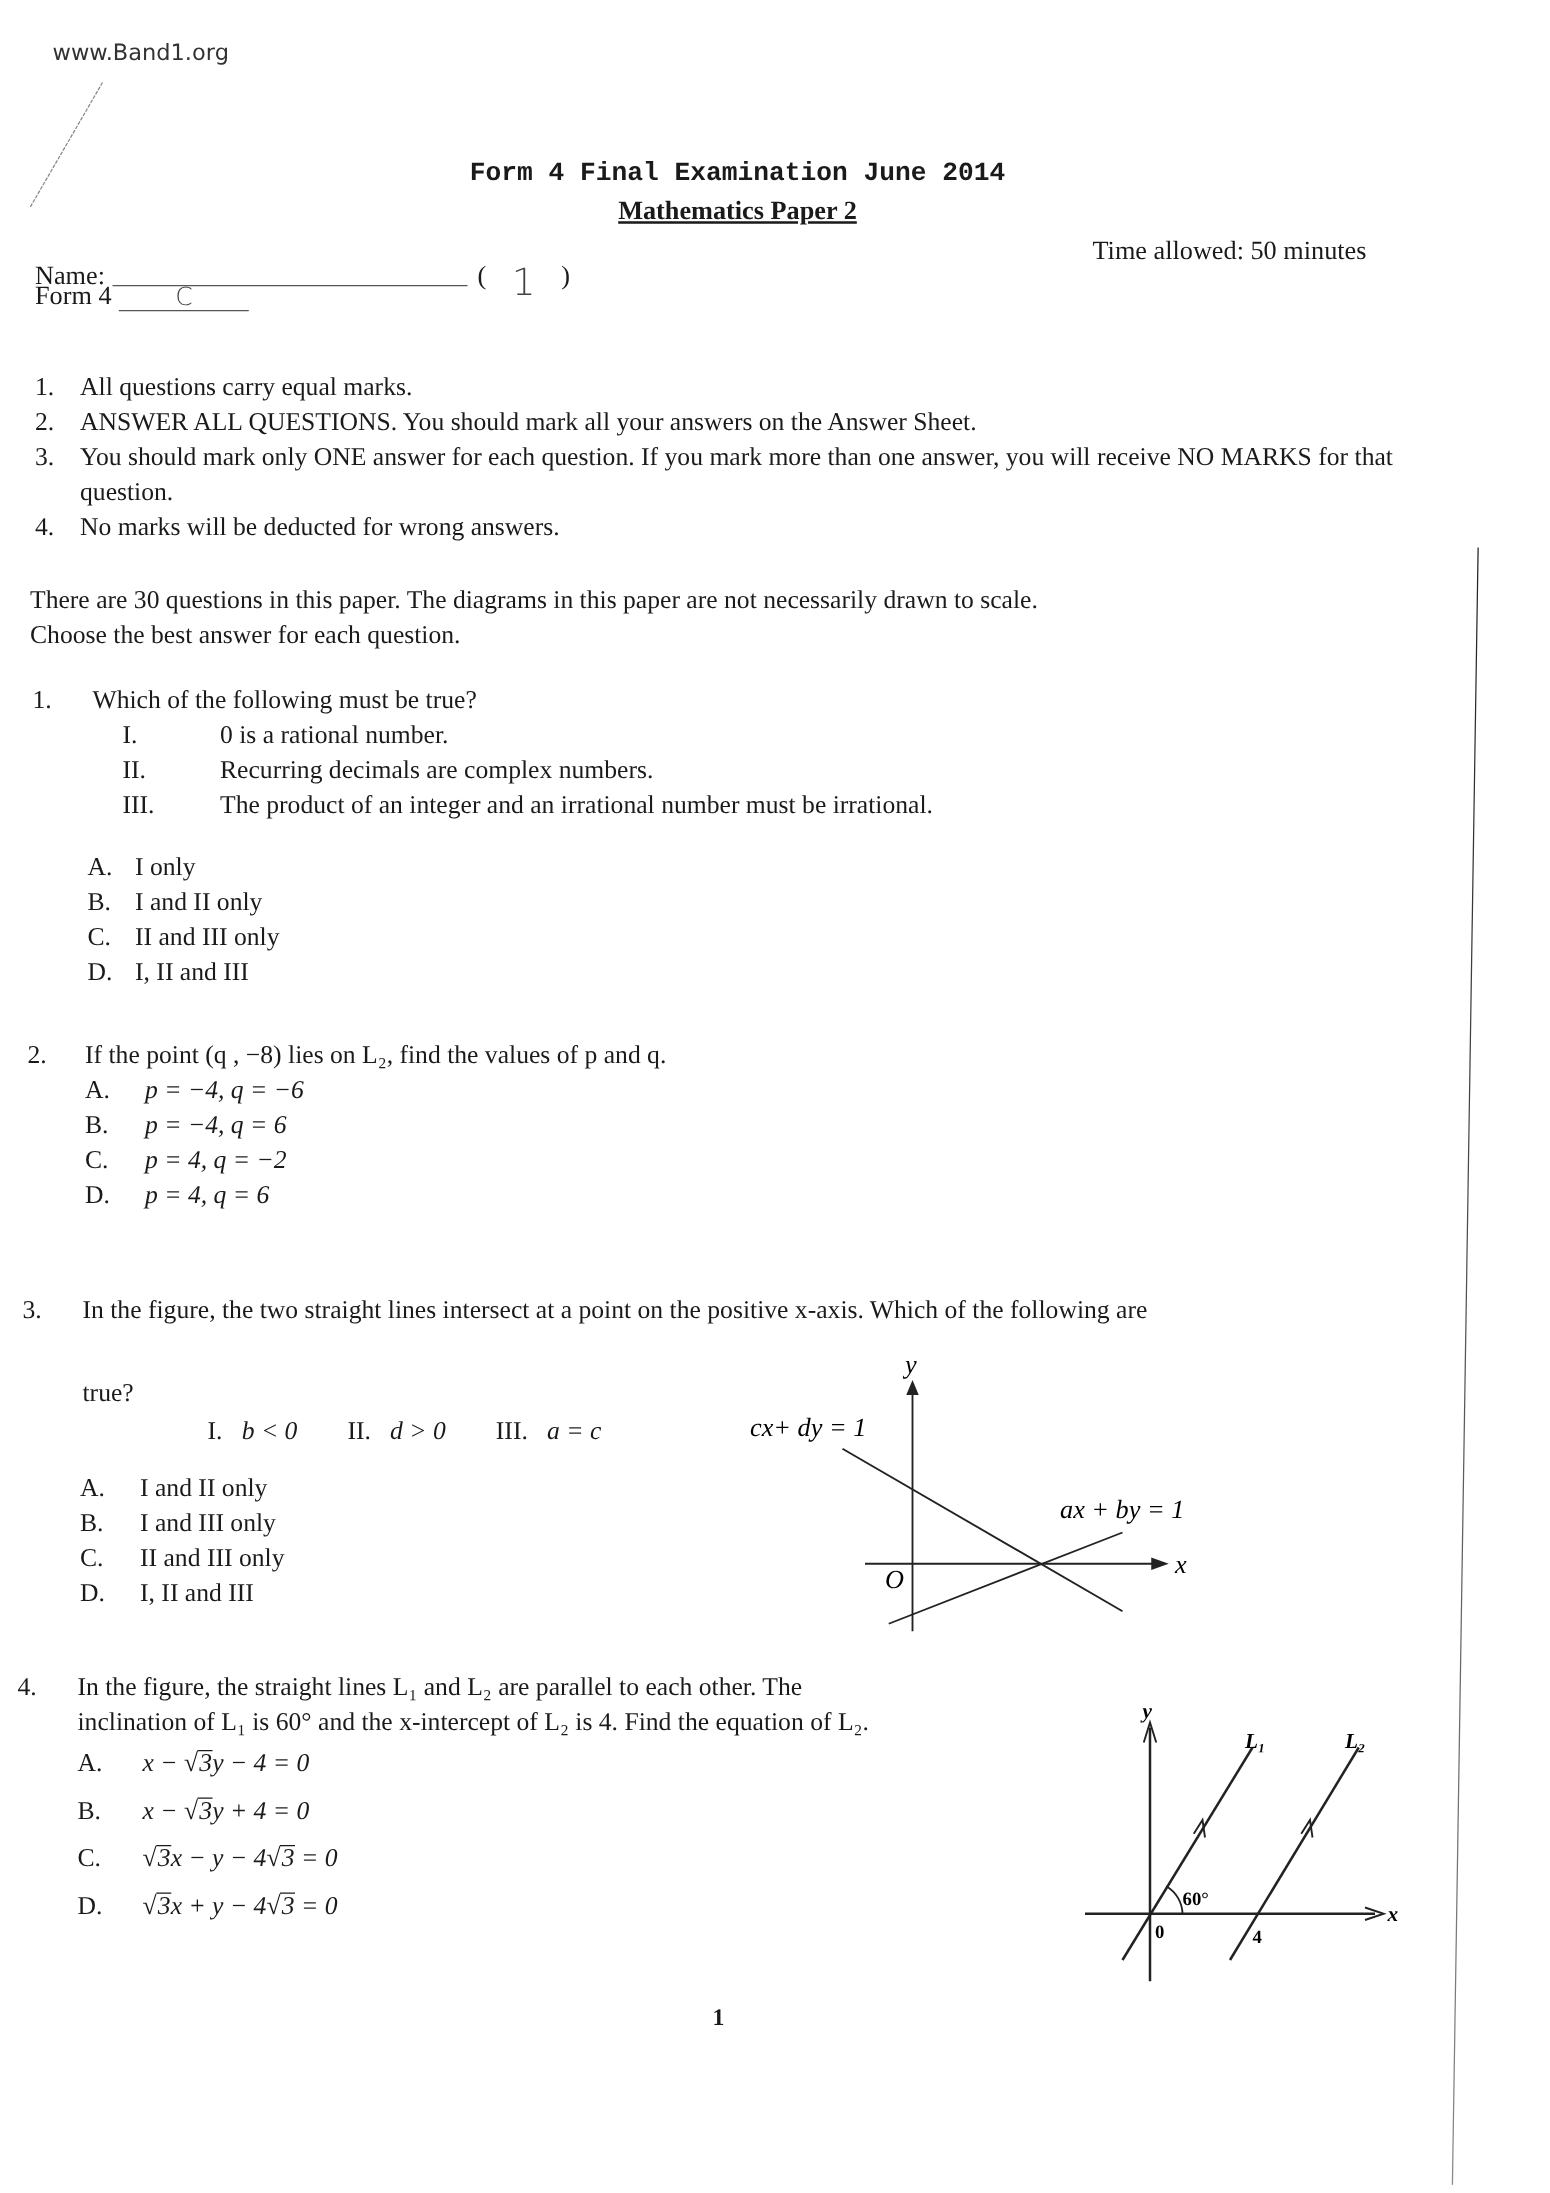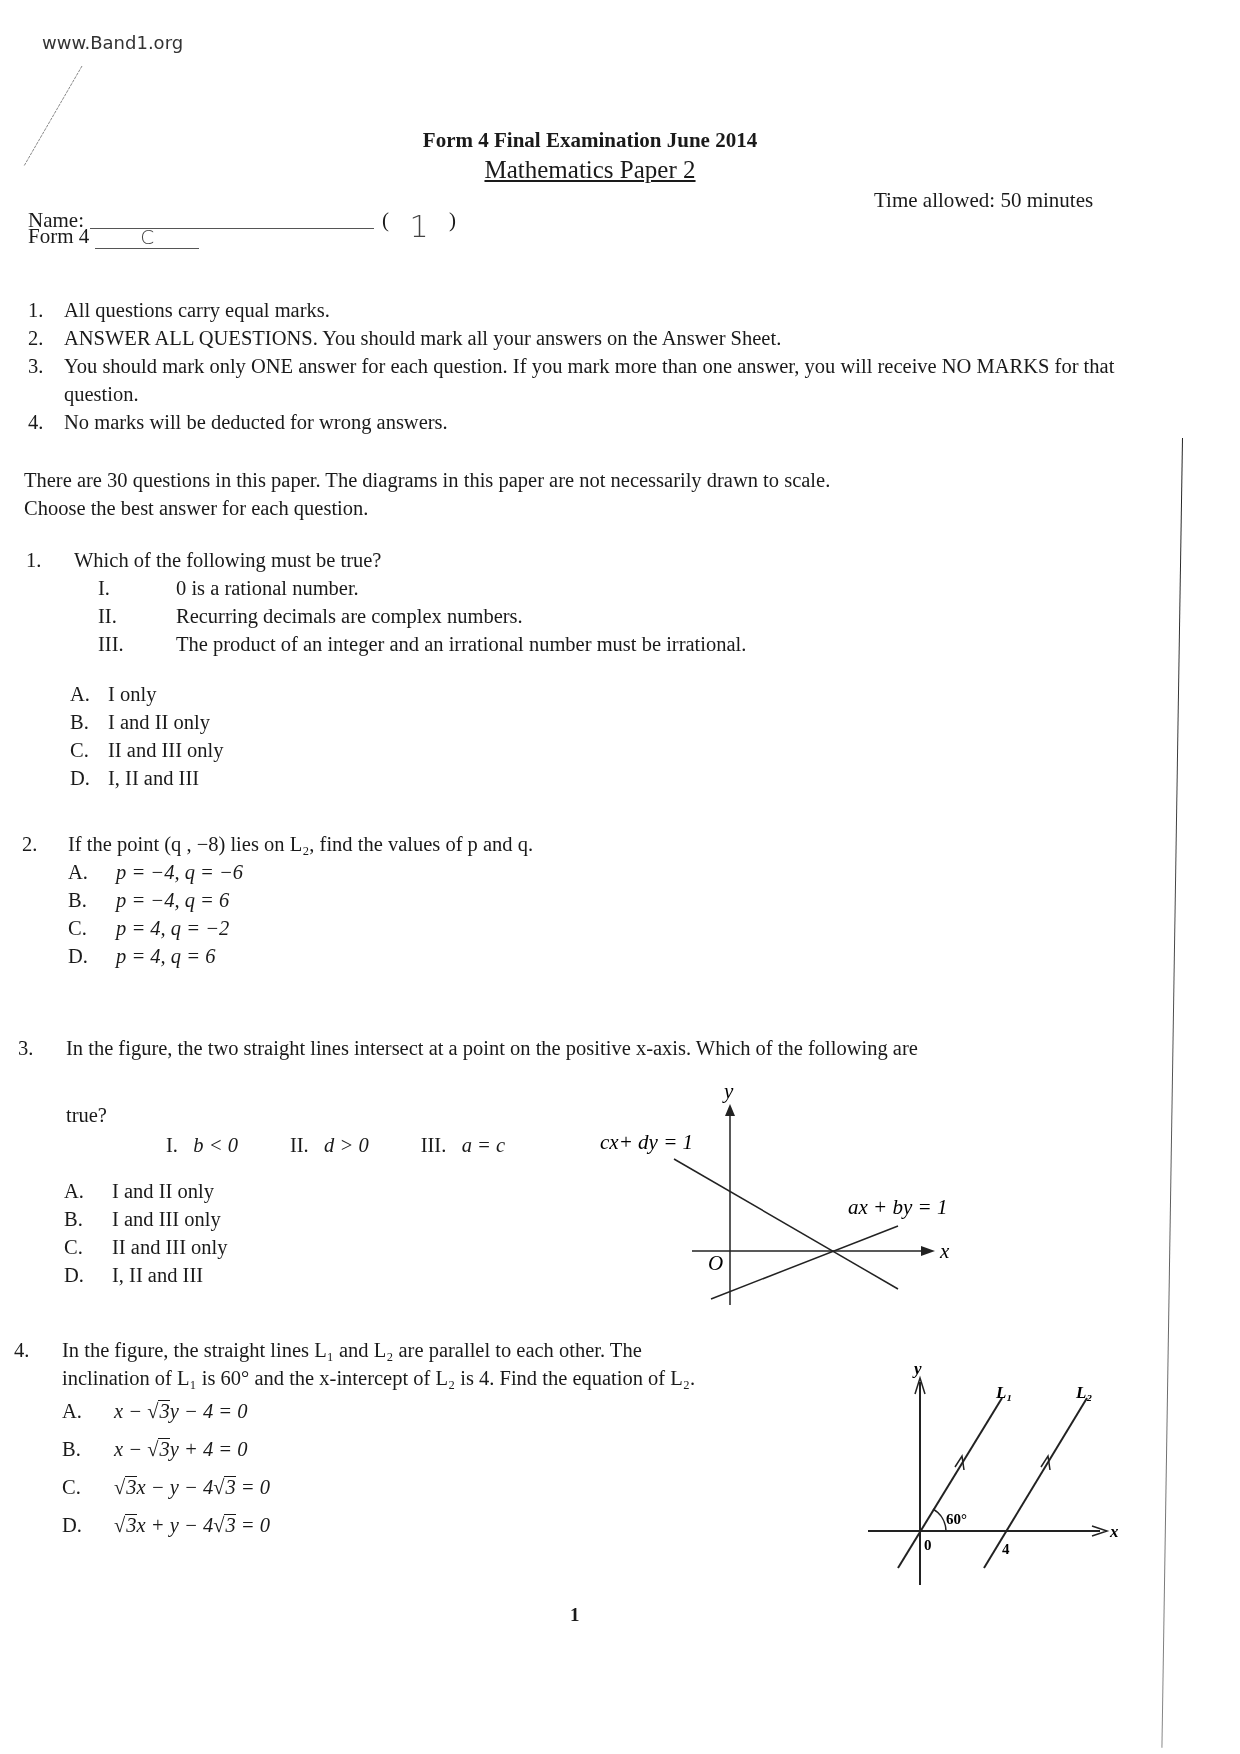--- a/index.html
+++ b/index.html
@@ -1,21 +1,21 @@
 <!DOCTYPE html>
 <html><head>
 <meta charset="utf-8">
 <style>
   html, body { margin: 0; padding: 0; background: #ffffff; }
   body { width: 1240px; height: 1754px; position: relative; overflow: hidden;
          font-family: "Liberation Serif", "DejaVu Serif", serif; color: #1a1a1a; }
   .abs { position: absolute; }
   .site { left: 42px; top: 32px; font-family: "DejaVu Sans", "Liberation Sans", sans-serif; font-size: 18px; color: #333; }
-  .title { left: 0; width: 1180px; top: 128px; text-align: center; font-weight: bold; font-size: 21px; }
-  .subtitle { left: 0; width: 1180px; top: 156px; text-align: center; font-weight: normal; font-size: 25px; }
+  .title { left: 0; width: 1180px; top: 128px; text-align: center; font-weight: bold; font-size: 21px; font-family: Liberation Mono, monospace; }
+  .subtitle { left: 0; width: 1180px; top: 156px; text-align: center; font-weight: bold; font-size: 21px; }
   .subtitle span { text-decoration: underline; }
   .time { left: 874px; top: 188px; font-size: 21px; }
   .name-row { left: 28px; top: 208px; font-size: 21px; display: flex; align-items: flex-end; }
   .name-line { display: inline-block; width: 284px; border-bottom: 1px solid #555; margin: 0 8px 4px 6px; height: 20px; }
   .hw { font-family: "DejaVu Sans", sans-serif; font-weight: 200; color: #444; }
   .hw-num { display: inline-block; width: 60px; text-align: center; font-size: 30px; line-height: 20px; transform: translateY(4px); }
   .form-row { left: 28px; top: 224px; font-size: 21px; display: flex; align-items: flex-end; }
   .form-line { display: inline-block; width: 104px; border-bottom: 1px solid #555; margin-left: 6px; height: 22px; text-align: center; font-size: 20px; line-height: 22px; }
   .rules { left: 28px; top: 296px; font-size: 20.5px; line-height: 28px; }
   .rule { display: flex; }
@@ -140,21 +140,21 @@
         <span class="ol" style="width:48px">D.</span>
         <span class="mi">p = 4, q = 6</span>
       </div>
   </div>
 </div>
 
 <div class="abs q" style="left:18px; top:1034px; width:1120px;">
   <span class="qn">3.</span>
   <div style="margin-left:48px;">In the figure, the two straight lines intersect at a point on the positive x-axis. Which of the following are</div>
   <div style="margin-left:48px;margin-top:39px;">true?</div>
-  <div style="margin-left:148px; margin-top:2px; display:flex; gap:52px;">
+  <div style="margin-left:148px; margin-top:2px; display:flex; gap:40px;">
     <span><span>I.</span>&nbsp;&nbsp;&nbsp;<span class="mi">b &lt; 0</span></span>
     <span><span>II.</span>&nbsp;&nbsp;&nbsp;<span class="mi">d &gt; 0</span></span>
     <span><span>III.</span>&nbsp;&nbsp;&nbsp;<span class="mi">a = c</span></span>
   </div>
   <div style="margin-left:46px; margin-top:18px;">
     <div class="opt">
         <span class="ol" style="width:48px">A.</span>
         <span>I and II only</span>
       </div>
     <div class="opt">

